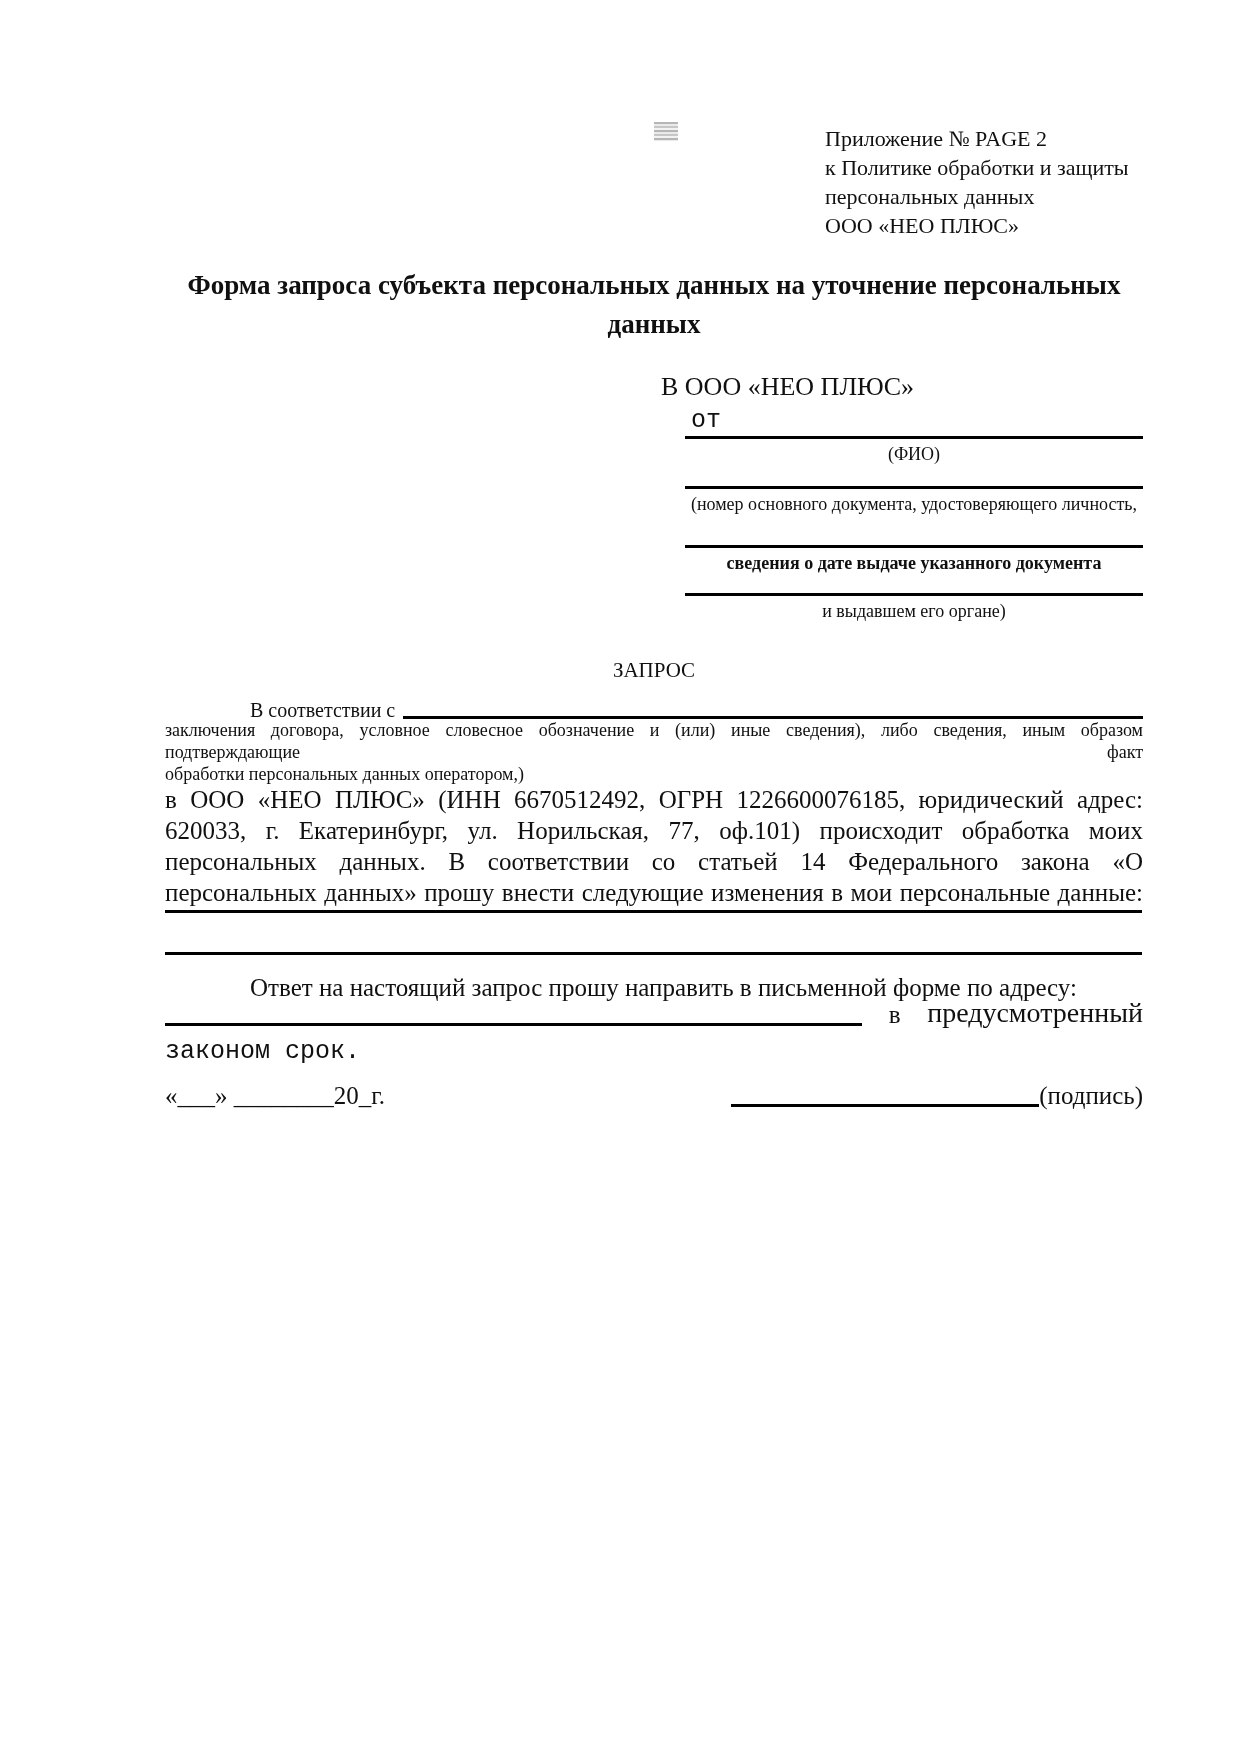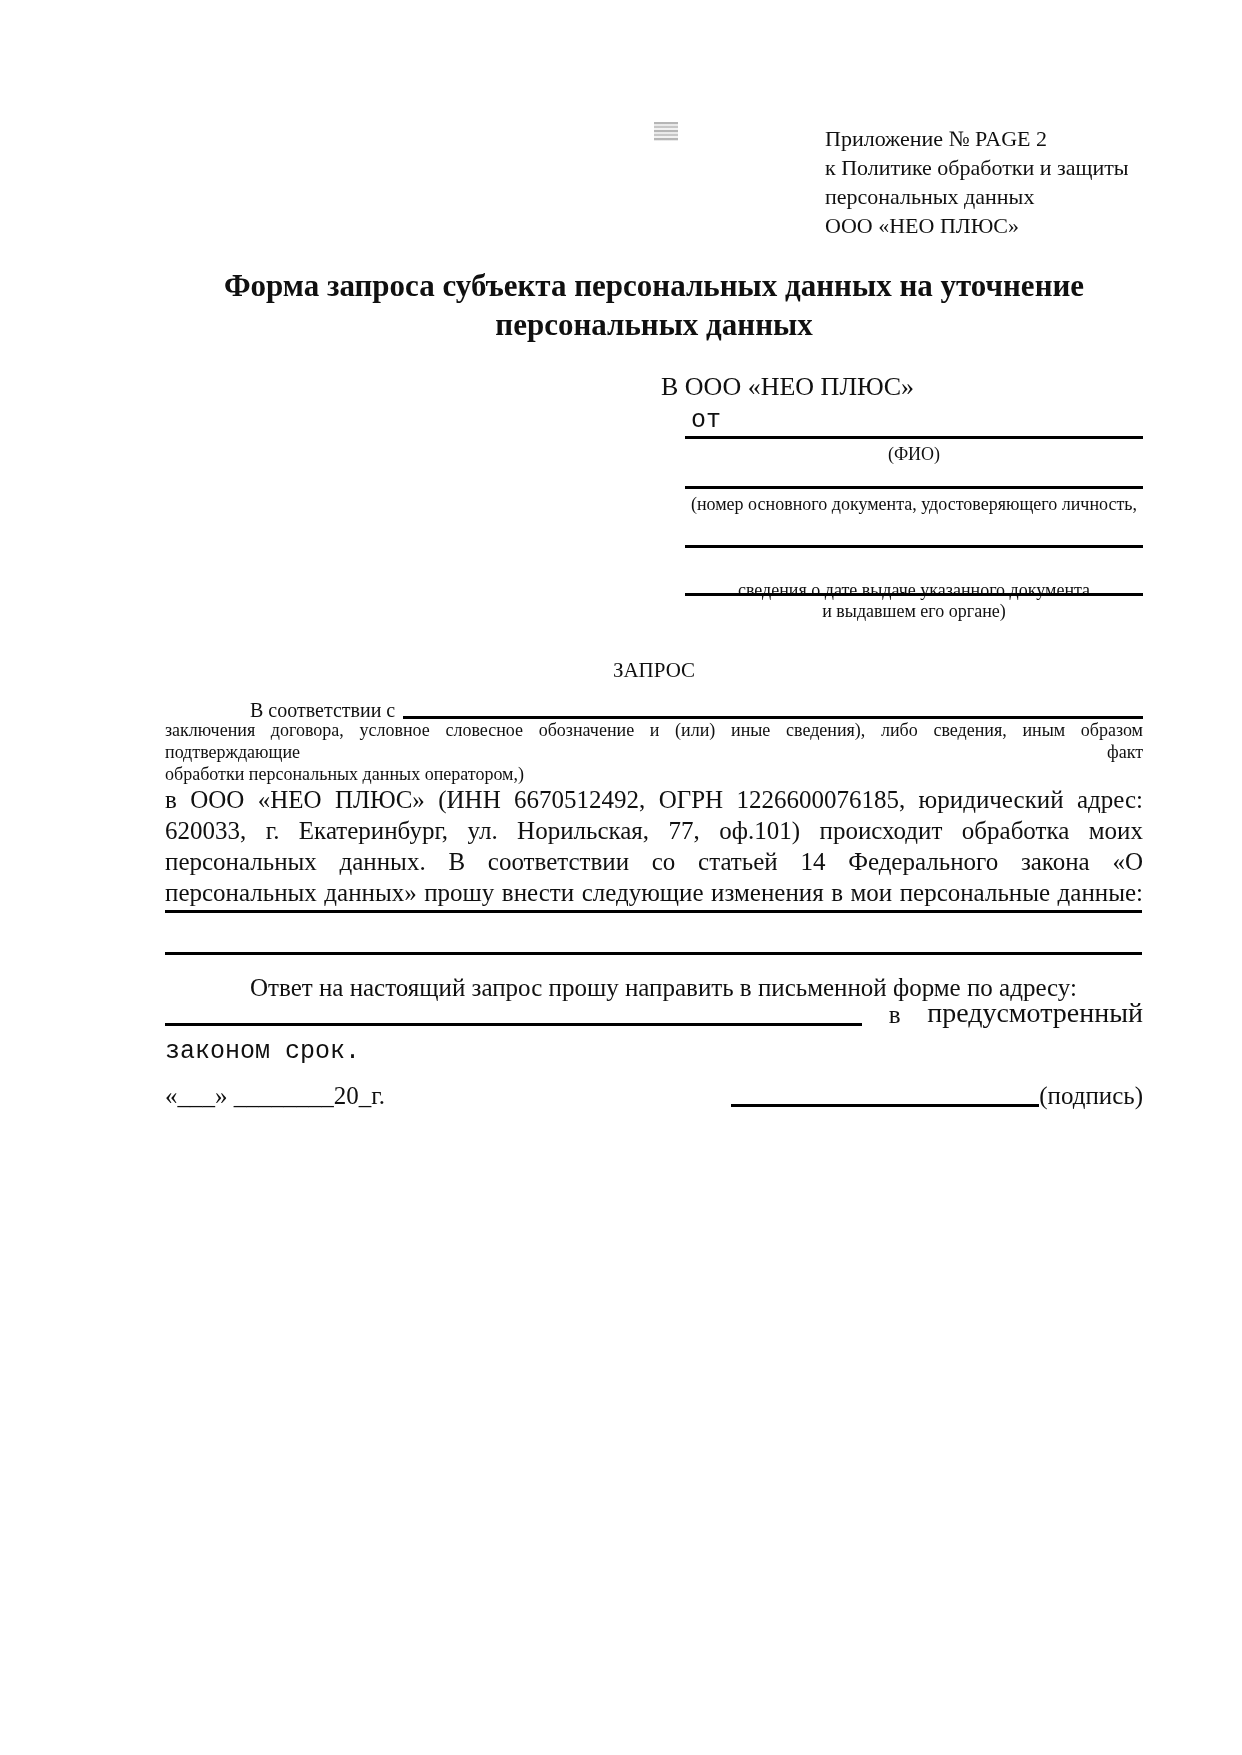--- a/index.html
+++ b/index.html
@@ -8,21 +8,21 @@
     width:1242px;height:1755px;
     background:#ffffff;
     font-family:"Liberation Serif","DejaVu Serif",serif;
     color:#101010;
     overflow:hidden;
   }
   .abs{position:absolute;}
   
   .t-body{font-size:25px;line-height:31px;}
   .t-small{font-size:18px;line-height:22px;}
-  .t-title{font-size:31px;line-height:39px;font-weight:bold;text-align:center;}
+  .t-title{font-size:27px;line-height:39px;font-weight:bold;text-align:center;}
   .t-center{text-align:center;}
   .just{text-align:justify;text-align-last:justify;text-justify:inter-word;}
   
   .rule{height:3px;background:#000;}
   .fill-line{border-bottom:3px solid #000;}
   .flexrow{display:flex;align-items:flex-end;}
   .cap{font-size:18px;line-height:20px;text-align:center;}
   
   .stripes{
     background:repeating-linear-gradient(to bottom,#a9a9a9 0 2px,#e6e6e6 2px 4px,#bdbdbd 4px 6px,#f0f0f0 6px 8px);
@@ -48,21 +48,21 @@
   <div class="abs" style="left:661px;top:372px;font-size:26px;">В ООО «НЕО ПЛЮС»</div>
   <div class="abs" style="left:691px;top:406px;font-size:25px;font-family:Liberation Mono, monospace;">от</div>
 
   <div class="abs rule" style="left:685px;top:436px;width:458px;"></div>
   <div class="abs cap" style="left:685px;top:444px;width:458px;">(ФИО)</div>
 
   <div class="abs rule" style="left:685px;top:486px;width:458px;"></div>
   <div class="abs cap" style="left:685px;top:494px;width:458px;">(номер основного документа, удостоверяющего личность,</div>
 
   <div class="abs rule" style="left:685px;top:545px;width:458px;"></div>
-  <div class="abs cap" style="left:685px;top:580px;width:458px;">сведения о дате выдаче указанного документа</div>
+  <div class="abs cap" style="left:685px;top:553px;width:458px;font-weight:bold;">сведения о дате выдаче указанного документа</div>
 
   <div class="abs rule" style="left:685px;top:593px;width:458px;"></div>
   <div class="abs cap" style="left:685px;top:601px;width:458px;">и выдавшем его органе)</div>
 
   <div class="abs t-center" style="left:165px;top:658px;width:978px;font-size:21px;">ЗАПРОС</div>
 
   <div class="abs flexrow" style="left:165px;top:692px;width:978px;height:30px;">
     <span style="font-size:20px;margin-left:85px;white-space:nowrap;">В соответствии с</span>
     <div class="fill-line" style="flex:1;margin-left:8px;margin-bottom:3px;"></div>
   </div>

